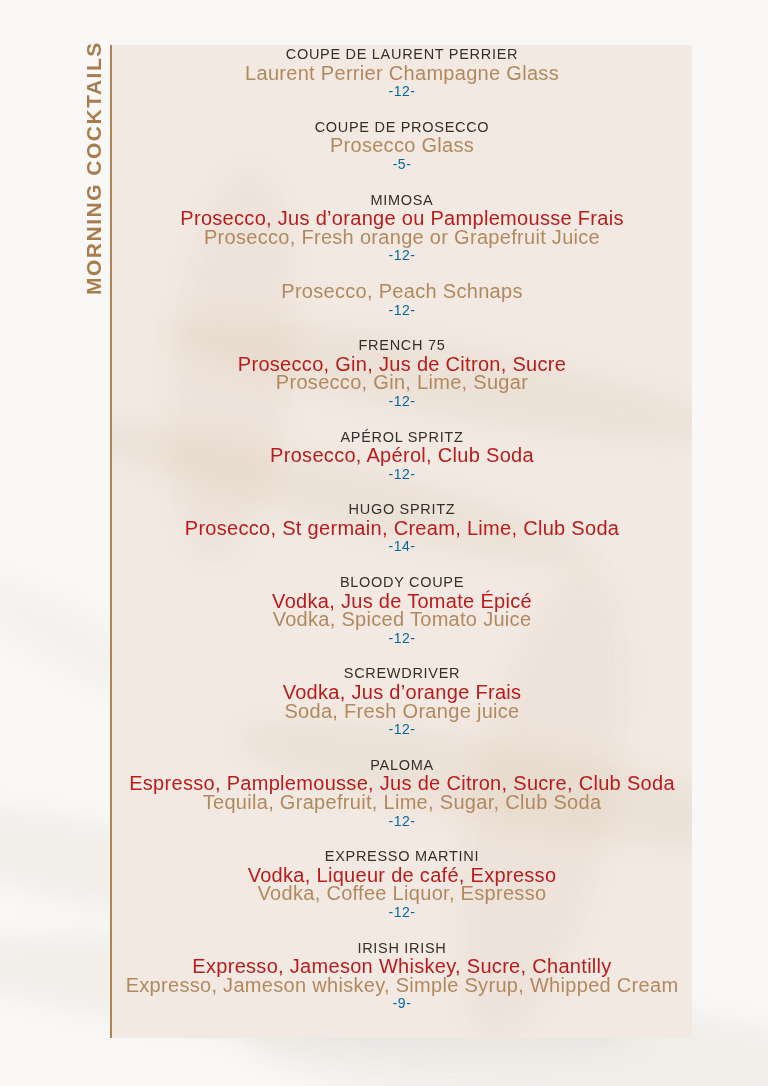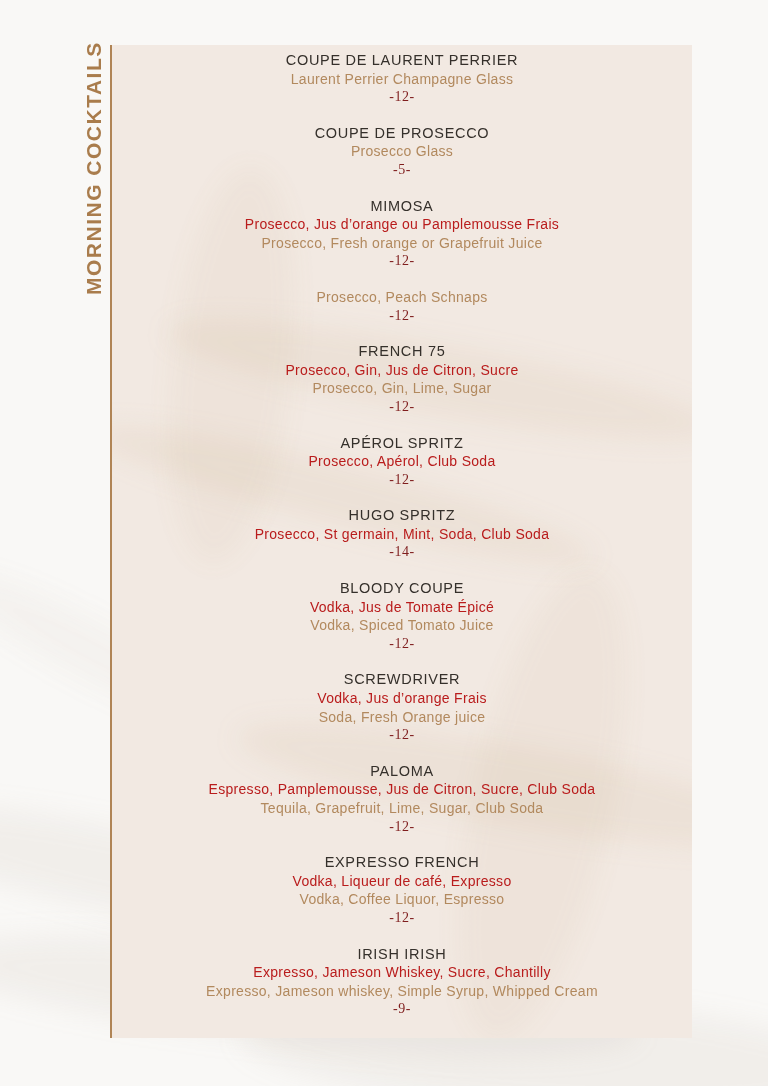--- a/index.html
+++ b/index.html
@@ -35,36 +35,35 @@
     color: #a97c4c;
     white-space: nowrap;
   }
   .panel {
     position: absolute;
     left: 110px; top: 45px;
     width: 582px; height: 993px;
     box-sizing: border-box;
     background: #f2e9e2;
     border-left: 2px solid #b08455;
-    padding-top: 6px;
     text-align: center;
     overflow: hidden;
   }
   .panel-inner { position: relative; z-index: 2; }
   .item { margin-bottom: 17px; }
   .item div { line-height: 18.6px; }
   .item-name {
     font-size: 14.5px;
     color: #35302b;
     letter-spacing: 0.7px;
   }
-  .item-desc { font-size: 14px; letter-spacing: 0.3px; }
+  .item-desc { font-size: 20px; letter-spacing: 0.3px; }
   .desc-dark { color: #b91c1c; }
   .desc-tan  { color: #b2895e; }
-  .item-price { font-size: 14px; color: #7f1d1d; letter-spacing: 0.5px; font-family: Liberation Serif, serif; }
+  .item-price { font-size: 14px; color: #0369a1; letter-spacing: 0.5px; }
 </style>
 </head>
 <body>
 
 <div class="page">
 
   <div>
     <div class="frond outer-frond" style="left:-120px; top:830px; width:480px; height:80px; transform:rotate(12deg);"></div>
     <div class="frond outer-frond" style="left:-60px; top:950px; width:700px; height:90px; transform:rotate(6deg);"></div>
     <div class="frond outer-frond" style="left:240px; top:1000px; width:620px; height:110px; transform:rotate(4deg);"></div>
@@ -122,21 +121,21 @@
 
       <div class="item">
         <div class="item-name">APÉROL SPRITZ</div>
         <div class="item-desc desc-dark">Prosecco, Apérol, Club Soda</div>
 
         <div class="item-price">-12-</div>
       </div>
 
       <div class="item">
         <div class="item-name">HUGO SPRITZ</div>
-        <div class="item-desc desc-dark">Prosecco, St germain, Mint, Soda, Club Soda</div>
+        <div class="item-desc desc-dark">Prosecco, St germain, Cream, Lime, Club Soda</div>
 
         <div class="item-price">-14-</div>
       </div>
 
       <div class="item">
         <div class="item-name">BLOODY COUPE</div>
         <div class="item-desc desc-dark">Vodka, Jus de Tomate Épicé</div>
         <div class="item-desc desc-tan">Vodka, Spiced Tomato Juice</div>
         <div class="item-price">-12-</div>
       </div>
@@ -149,21 +148,21 @@
       </div>
 
       <div class="item">
         <div class="item-name">PALOMA</div>
         <div class="item-desc desc-dark">Espresso, Pamplemousse, Jus de Citron, Sucre, Club Soda</div>
         <div class="item-desc desc-tan">Tequila, Grapefruit, Lime, Sugar, Club Soda</div>
         <div class="item-price">-12-</div>
       </div>
 
       <div class="item">
-        <div class="item-name">EXPRESSO FRENCH</div>
+        <div class="item-name">EXPRESSO MARTINI</div>
         <div class="item-desc desc-dark">Vodka, Liqueur de café, Expresso</div>
         <div class="item-desc desc-tan">Vodka, Coffee Liquor, Espresso</div>
         <div class="item-price">-12-</div>
       </div>
 
       <div class="item">
         <div class="item-name">IRISH IRISH</div>
         <div class="item-desc desc-dark">Expresso, Jameson Whiskey, Sucre, Chantilly</div>
         <div class="item-desc desc-tan">Expresso, Jameson whiskey, Simple Syrup, Whipped Cream</div>
         <div class="item-price">-9-</div>

